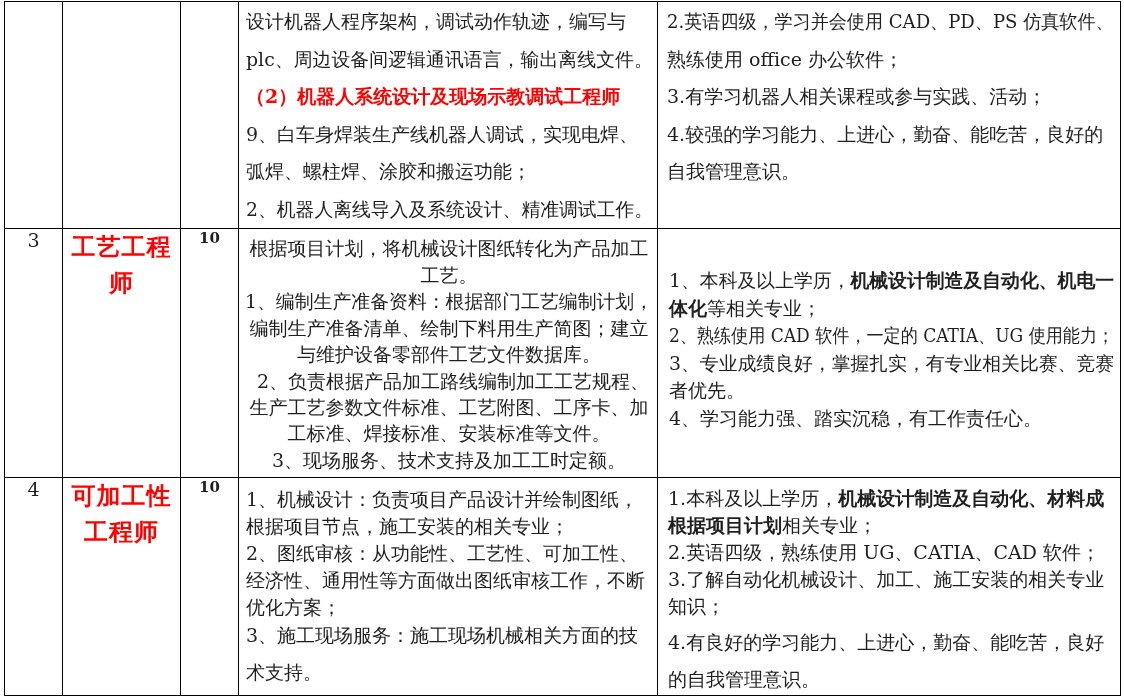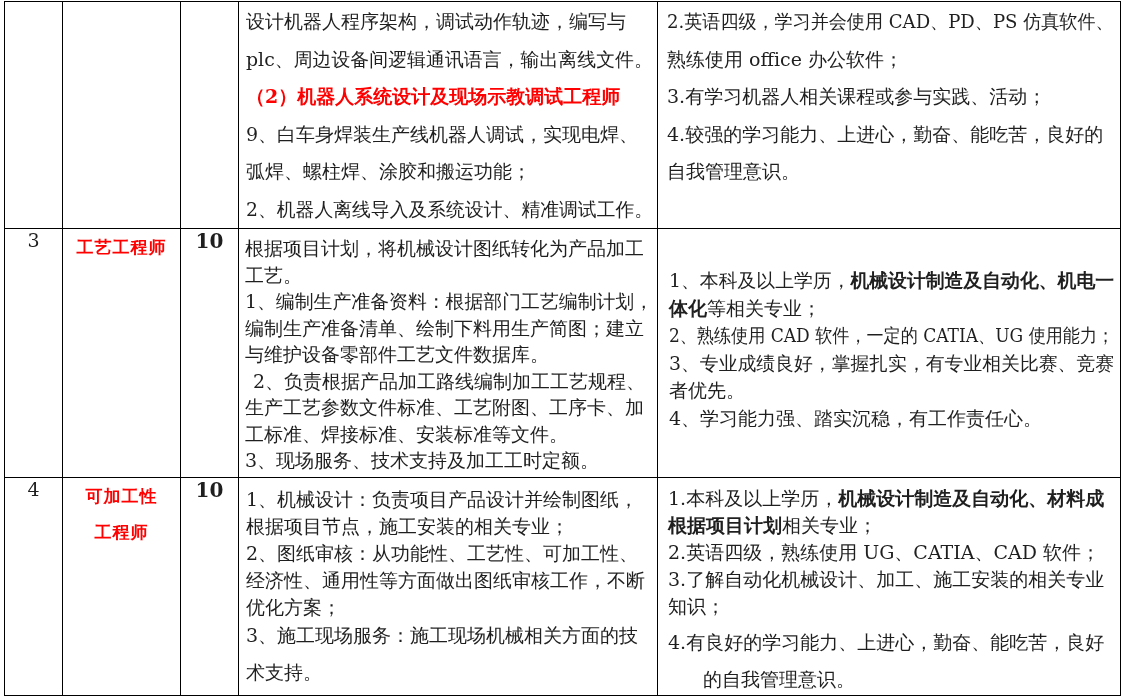--- a/index.html
+++ b/index.html
@@ -17,33 +17,33 @@
   table.jobs td{
     border:1.5px solid var(--line,#000);
     padding:0;vertical-align:top;overflow:hidden;
   }
   tr.r0 td{height:226px;}
   tr.r1 td{height:248px;}
   tr.r2 td{height:217px;}
   td.c-index{vertical-align:middle;text-align:center;font-size:19px;}
   td.c-pos{vertical-align:middle;text-align:center;}
   td.c-pos .pline{
-    font-size:17px;font-weight:bold;color:var(--red,#f00);
+    font-size:24px;font-weight:bold;color:var(--red,#f00);
     line-height:36px;letter-spacing:1px;
   }
-  td.c-count{vertical-align:middle;text-align:center;font-size:20px;font-weight:bold;}
+  td.c-count{vertical-align:middle;text-align:center;font-size:15px;font-weight:bold;}
   .inner{width:100%;box-sizing:border-box;}
   .line{font-size:19px;white-space:nowrap;}
   .line .b{font-weight:bold;}
   .line .red{color:var(--red,#f00);font-weight:bold;text-align:right;}
   
   .r0 .c-duties .inner{padding:1px 4px 0 7px;}
   .r0 .c-req    .inner{padding:1px 6px 0 9px;}
   .r0 .line{line-height:37.5px;}
-  .r1 .c-duties .inner{padding:6px 4px 0 6px;}
+  .r1 .c-duties .inner{padding:6px 4px 0 6px;text-align:center;}
   .r1 .c-duties .line{line-height:26.5px;}
   .r1 .c-req    .inner{padding:38px 6px 0 11px;}
   .r1 .c-req .line{line-height:27.5px;}
   .r2 .c-duties .inner{padding:8px 4px 0 7px;}
   .r2 .c-req    .inner{padding:7px 6px 0 10px;}
   .r2 .line{line-height:27px;}
 </style>
 </head>
 <body>
 
@@ -89,21 +89,21 @@
           <td class="c-count">10</td>
           <td class="c-duties">
             <div class="inner">
               <div class="line" style="transform-origin: left center; transform: scaleX(1);"><span>根据项目计划，将机械设计图纸转化为产品加工</span></div>
               <div class="line" style="transform-origin: left center; transform: scaleX(1);"><span>工艺。</span></div>
               <div class="line" style="transform-origin: left center; transform: scaleX(0.992701);"><span>1、编制生产准备资料：根据部门工艺编制计划，</span></div>
               <div class="line" style="transform-origin: left center; transform: scaleX(1);"><span>编制生产准备清单、绘制下料用生产简图；建立</span></div>
               <div class="line" style="transform-origin: left center; transform: scaleX(1);"><span>与维护设备零部件工艺文件数据库。</span></div>
               <div class="line" style="transform-origin: left center; transform: scaleX(1); margin-left: 8px;"><span>2、负责根据产品加工路线编制加工工艺规程、</span></div>
               <div class="line" style="transform-origin: left center; transform: scaleX(1);"><span>生产工艺参数文件标准、工艺附图、工序卡、加</span></div>
-              <div class="line" style="transform-origin: left center; transform: scaleX(1);"><span>工标准、焊接标准、安装标准等文件。</span></div>
+              <div class="line" style="transform-origin: left center; transform: scaleX(1); font-family: Liberation Serif, serif;"><span>工标准、焊接标准、安装标准等文件。</span></div>
               <div class="line" style="transform-origin: left center; transform: scaleX(1);"><span>3、现场服务、技术支持及加工工时定额。</span></div>
             </div>
           </td>
           <td class="c-req">
             <div class="inner">
               <div class="line" style="transform-origin: left center; transform: scaleX(0.991091);"><span>1、本科及以上学历，</span><span class="b">机械设计制造及自动化、机电一</span></div>
               <div class="line" style="transform-origin: left center; transform: scaleX(1);"><span class="b">体化</span><span>等相关专业；</span></div>
               <div class="line" style="transform-origin: left center; transform: scaleX(0.89899);"><span>2、熟练使用 CAD 软件，一定的 CATIA、UG 使用能力；</span></div>
               <div class="line" style="transform-origin: left center; transform: scaleX(0.991091);"><span>3、专业成绩良好，掌握扎实，有专业相关比赛、竞赛</span></div>
               <div class="line" style="transform-origin: left center; transform: scaleX(1);"><span>者优先。</span></div>
@@ -130,19 +130,19 @@
             </div>
           </td>
           <td class="c-req">
             <div class="inner">
               <div class="line" style="transform-origin: left center; transform: scaleX(1);"><span>1.本科及以上学历，</span><span class="b">机械设计制造及自动化、材料成</span></div>
               <div class="line" style="transform-origin: left center; transform: scaleX(1);"><span class="b">根据项目计划</span><span>相关专业；</span></div>
               <div class="line" style="transform-origin: left center; transform: scaleX(1);"><span>2.英语四级，熟练使用 UG、CATIA、CAD 软件；</span></div>
               <div class="line" style="transform-origin: left center; transform: scaleX(1);"><span>3.了解自动化机械设计、加工、施工安装的相关专业</span></div>
               <div class="line" style="transform-origin: left center; transform: scaleX(1);"><span>知识；</span></div>
               <div class="line" style="margin-top: 9px; transform-origin: left center; transform: scaleX(1);"><span>4.有良好的学习能力、上进心，勤奋、能吃苦，良好</span></div>
-              <div class="line" style="margin-top: 10px; transform-origin: left center; transform: scaleX(1); margin-left: 35px;"><span>的自我管理意识。</span></div>
+              <div class="line" style="margin-top: 10px; transform-origin: left center; transform: scaleX(1);"><span>的自我管理意识。</span></div>
             </div>
           </td>
         </tr>
       </tbody>
   </table>
 </div>
 
 </body></html>

